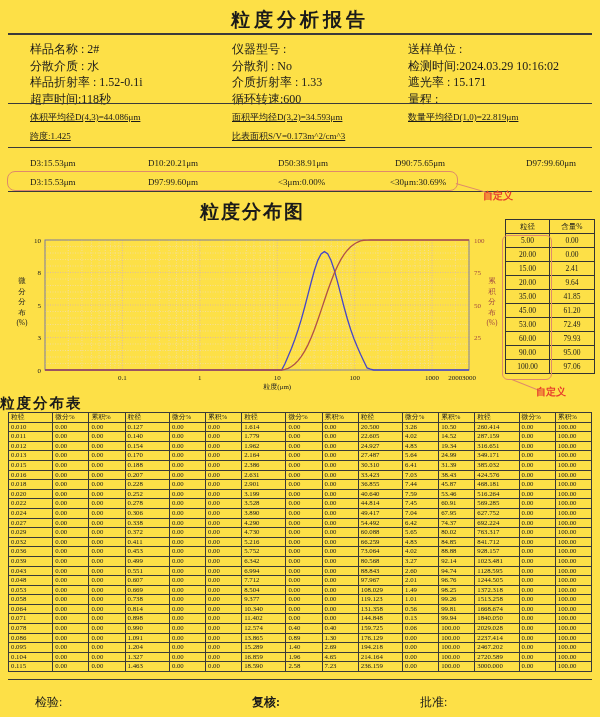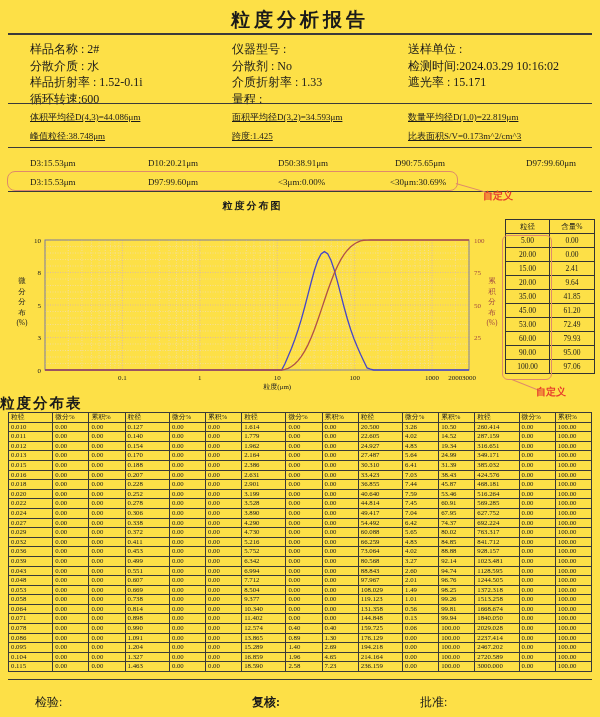--- a/index.html
+++ b/index.html
@@ -26,21 +26,21 @@
   #custom-row-box{position:absolute;left:7px;top:171px;width:449px;height:18px;
                   border:1.3px solid #df8a6b;border-radius:8px;}
   .conn{position:absolute;border-top:1.3px solid #df8a6b;transform-origin:0 0;}
   #conn1{left:456px;top:183px;width:44px;transform:rotate(16deg);}
   #conn2{left:512px;top:379px;width:31px;transform:rotate(22deg);}
   .custom-label{position:absolute;color:#e73d2c;font-weight:bold;font-size:10px;
                 font-family:"Liberation Sans",sans-serif;}
   #custom-label-1{left:483px;top:189px;}
   #custom-label-2{left:536px;top:385px;}
   #chart-title{position:absolute;top:199px;left:0;width:505px;text-align:center;
-               font-size:10px;font-weight:bold;letter-spacing:2px;}
+               font-size:19px;font-weight:bold;letter-spacing:2px;}
   #chart-svg{position:absolute;left:0;top:218px;}
   .vtitle{position:absolute;width:16px;text-align:center;font-size:7.5px;line-height:10.5px;}
   #left-axis-title{left:14px;top:276px;color:#222;}
   #right-axis-title{left:484px;top:276px;color:#a24a42;}
   #custom-table-wrap{position:absolute;left:505px;top:219px;width:90px;}
   table{border-collapse:collapse;width:100%;}
   .ct th,.ct td{border:1px solid #333;font-size:7.5px;font-weight:normal;
                 text-align:center;padding:1.6px 1px;height:9.8px;white-space:nowrap;}
   #custom-col-box{position:absolute;left:502px;top:235px;width:48px;height:143px;
                   border:1.3px solid #df8a6b;border-radius:6px;}
@@ -65,30 +65,30 @@
   <div id="info-grid">
       <div class="info-item">样品名称 : 2#</div>
       <div class="info-item">仪器型号 :</div>
       <div class="info-item">送样单位 :</div>
       <div class="info-item">分散介质 : 水</div>
       <div class="info-item">分散剂 : No</div>
       <div class="info-item">检测时间:2024.03.29 10:16:02</div>
       <div class="info-item">样品折射率 : 1.52-0.1i</div>
       <div class="info-item">介质折射率 : 1.33</div>
       <div class="info-item">遮光率 : 15.171</div>
+      <div class="info-item">超声时间:118秒</div>
       <div class="info-item">循环转速:600</div>
       <div class="info-item">量程 :</div>
     </div>
   <div class="rule" id="rule-info"></div>
 
   <div id="summary-grid">
       <div class="info-item">体积平均径D(4,3)=44.086μm</div>
       <div class="info-item">面积平均径D(3,2)=34.593μm</div>
       <div class="info-item">数量平均径D(1,0)=22.819μm</div>
-      <div class="info-item">峰值粒径:38.748μm</div>
       <div class="info-item">跨度:1.425</div>
       <div class="info-item">比表面积S/V=0.173m^2/cm^3</div>
     </div>
   <div class="rule" id="rule-summary"></div>
 
   <div id="d-row">
       <div class="dv">D3:15.53μm</div>
       <div class="dv">D10:20.21μm</div>
       <div class="dv">D50:38.91μm</div>
       <div class="dv">D90:75.65μm</div>

